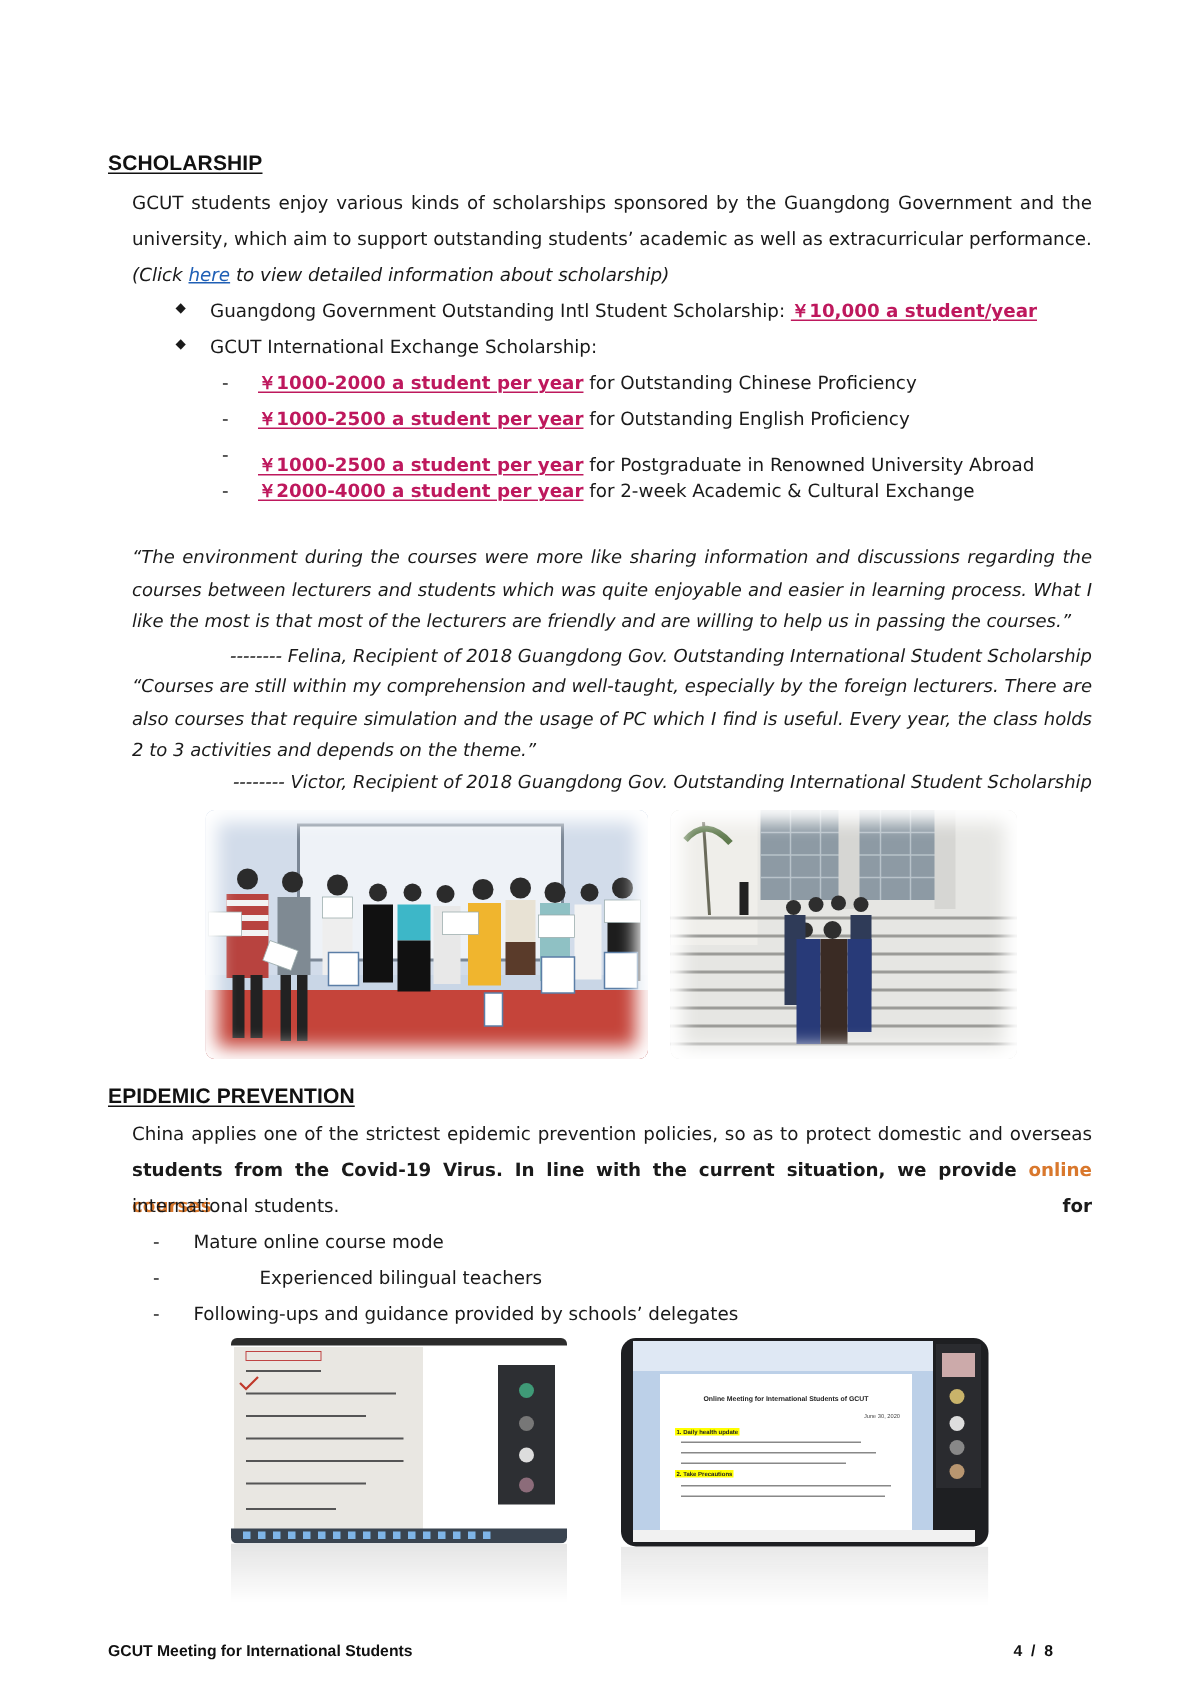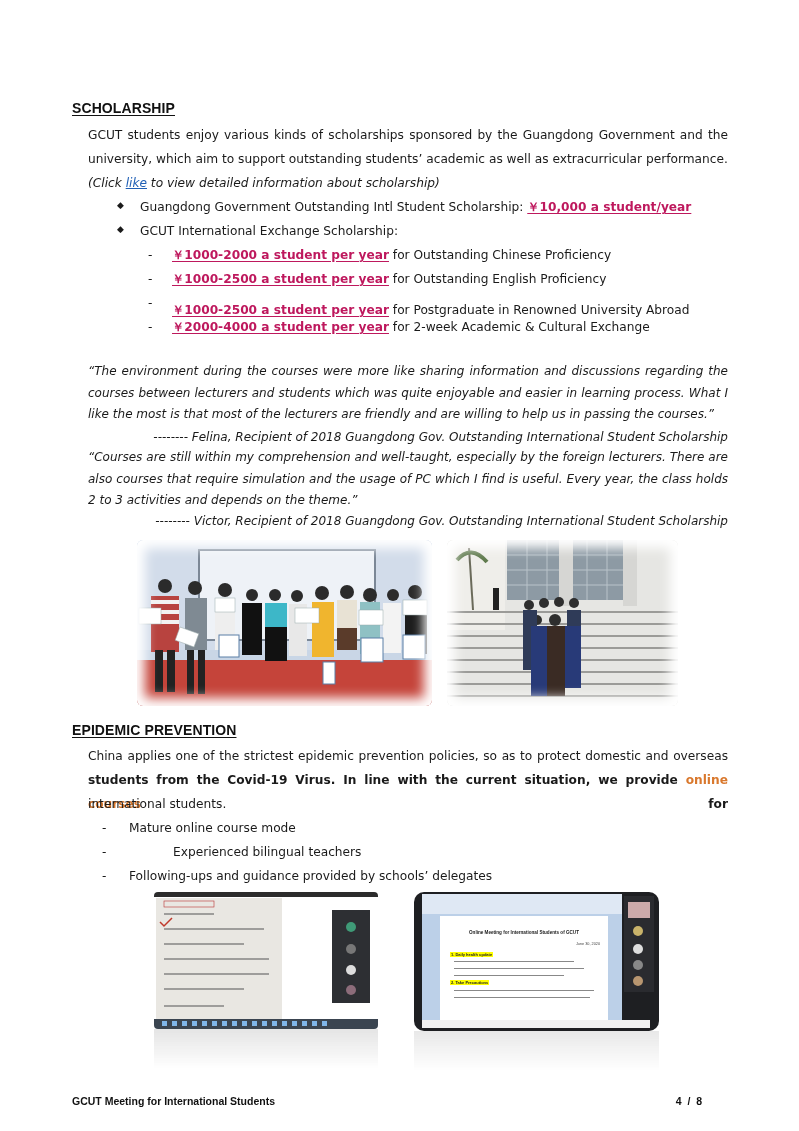--- a/index.html
+++ b/index.html
@@ -31,21 +31,21 @@
 </style>
 </head>
 <body>
 
 <div class="abs h" style="left:72px; top:100px;">SCHOLARSHIP</div>
 
 <div class="abs body-txt justify-full" style="left:88px; top:123px; width:640px; line-height:24px;">GCUT students enjoy various kinds of scholarships sponsored by the Guangdong Government and the</div>
 <div class="abs body-txt" style="left:88px; top:147px; width:640px; line-height:24px; white-space:nowrap;">university, which aim to support outstanding students’ academic as well as extracurricular performance.</div>
 
 <div class="abs body-txt ital" style="left:88px; top:171px; line-height:24px; white-space:nowrap;">
-  <span>(Click </span><span class="link">like</span><span> to view detailed information about scholarship)</span>
+  <span>(Click </span><span class="link">here</span><span> to view detailed information about scholarship)</span>
 </div>
 
 <span class="bullet" style="left:117px; top:200px;">◆</span>
 <div class="line body-txt" style="left:140px; top:195px; line-height:24px;">
   <span>Guangdong Government Outstanding Intl Student Scholarship: </span><span class="orange">￥10,000 a student/year</span>
 </div>
 
 <span class="bullet" style="left:117px; top:224px;">◆</span>
 <div class="line body-txt" style="left:140px; top:219px; line-height:24px;">
   <span>GCUT International Exchange Scholarship:</span>

